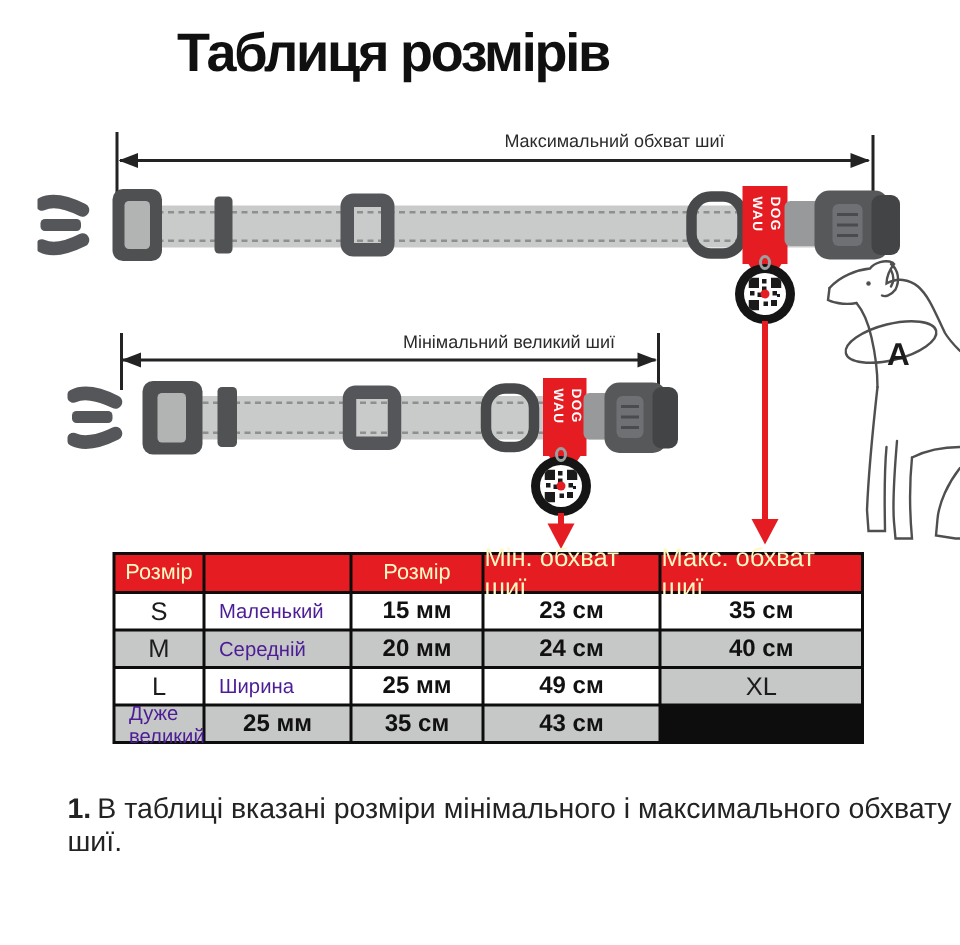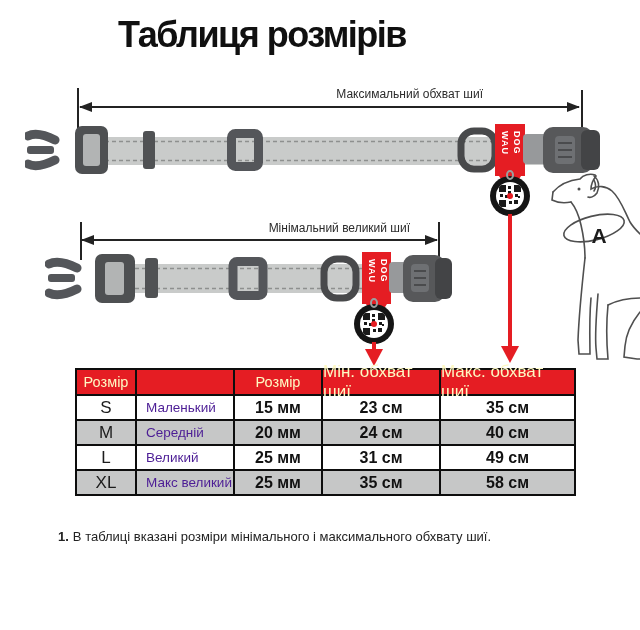--- a/index.html
+++ b/index.html
@@ -44,21 +44,21 @@
   .cell{display:flex;align-items:center;justify-content:center;}
   .hdr{background:#e51d23;color:#fef9c3;font-weight:400;font-size:14.5px;}
   .hdr.small{font-size:17px;}
   .c-white{background:#ffffff;}
   .c-gray{background:#c6c7c7;}
   .sz{font-size:17px;color:#1c1c1c;}
   .nm{justify-content:flex-start;padding-left:9px;font-size:13.5px;color:#4c1d95;}
   .val{font-size:16px;font-weight:700;color:#111;}
 
   
-  .notes{position:absolute;left:58px;top:529px;font-size:13px;color:#232323;}
+  .notes{position:absolute;left:45px;top:529px;font-size:19px;color:#232323;}
   .note-line{margin-bottom:11px;}
   .note-line b{font-weight:700;margin-right:4px;}
 
   .dog-svg{position:absolute;left:538px;top:170px;}
 </style>
 </head>
 <body>
 
 <div class="canvas">
 
@@ -235,29 +235,28 @@
     <div class="cell c-white val">23 см</div>
     <div class="cell c-white val">35 см</div>
 
     <div class="cell c-gray sz">M</div>
     <div class="cell c-gray nm">Середній</div>
     <div class="cell c-gray val">20 мм</div>
     <div class="cell c-gray val">24 см</div>
     <div class="cell c-gray val">40 см</div>
 
     <div class="cell c-white sz">L</div>
-    <div class="cell c-white nm">Великий</div>
+    <div class="cell c-white nm">Ширина</div>
     <div class="cell c-white val">25 мм</div>
-    <div class="cell c-white val">31 см</div>
     <div class="cell c-white val">49 см</div>
 
     <div class="cell c-gray sz">XL</div>
-    <div class="cell c-gray nm">Макс великий</div>
+    <div class="cell c-gray nm">Дуже великий</div>
     <div class="cell c-gray val">25 мм</div>
     <div class="cell c-gray val">35 см</div>
-    <div class="cell c-gray val">58 см</div>
+    <div class="cell c-gray val">43 см</div>
   </div>
 
   <div class="notes">
     <div class="note-line"><b>1.</b><span>В таблиці вказані розміри мінімального і максимального обхвату шиї.</span></div>
   </div>
 
 </div>
 
 </body></html>

